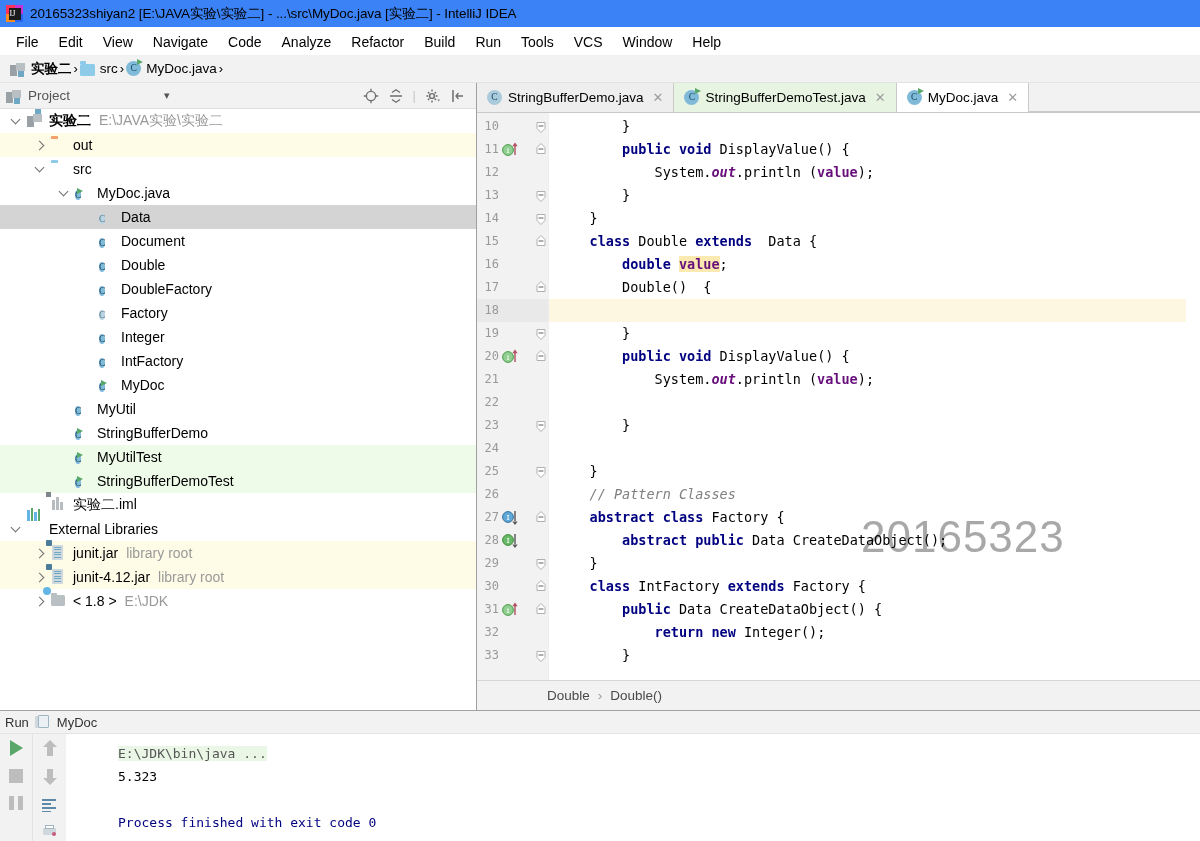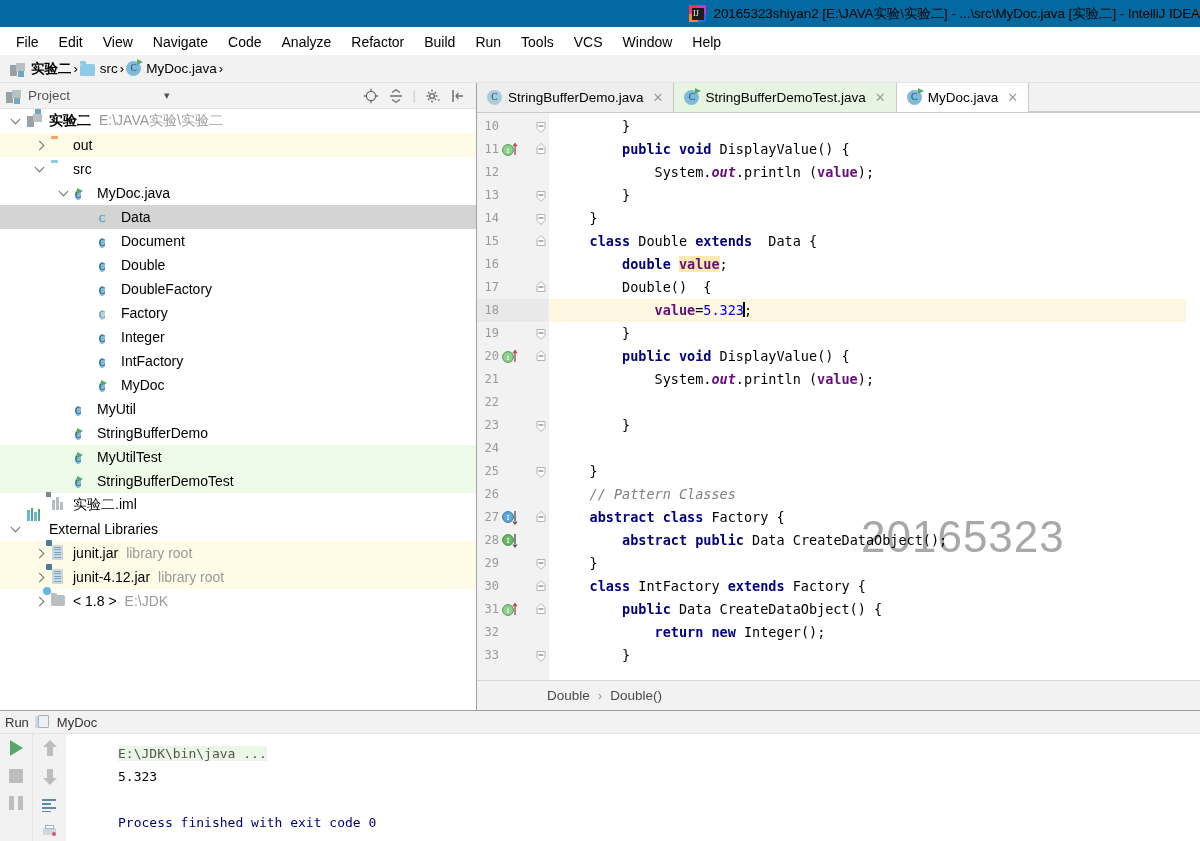--- a/index.html
+++ b/index.html
@@ -8,24 +8,23 @@
     font-family: "Liberation Sans", sans-serif;
     font-size: 13px;
     background: #ffffff;
     overflow: hidden;
     -webkit-font-smoothing: antialiased;
   }
   .app { width: 1200px; height: 841px; display: flex; flex-direction: column; background:#f2f2f2; }
 
   
   .titlebar {
-    height: 28px; background: #0369a1; display: flex; align-items: center;
-    gap: 7px; flex: 0 0 28px;
+    height: 28px; background: #3b82f6; display: flex; align-items: center;
+    padding-left: 6px; gap: 7px; flex: 0 0 28px;
     border-bottom: 1px solid #ffffff;
-    justify-content: flex-end;
   }
   .ij-logo { width: 17px; height: 17px; position: relative; flex:0 0 17px; }
   .ij-logo .q { position:absolute; width:8.5px; height:8.5px; }
   .ij-logo .q1 { left:0; top:0; background:#fe315d; }
   .ij-logo .q2 { right:0; top:0; background:#cb31d4; }
   .ij-logo .q3 { left:0; bottom:0; background:#fd8b23; }
   .ij-logo .q4 { right:0; bottom:0; background:#2a67f4; }
   .ij-logo .inner { position:absolute; left:2.5px; top:2.5px; width:12px; height:12px; background:#1b1b1b; }
   .ij-logo .ij { position:absolute; left:3.5px; top:3px; color:#fff; font-size:8px; font-family:"Liberation Serif",serif; line-height:11px;}
   .title-text { font-size: 13.5px; color: #000; white-space: nowrap; letter-spacing: -0.1px; }
@@ -562,21 +561,20 @@
           <div class="watermark">20165323</div>
         <div class="cl" style="top: 2px;"><span class="plain">        }</span></div>
             <div class="cl" style="top: 25px;"><span class="plain">        </span><span class="kw">public</span><span class="plain"> </span><span class="kw">void</span><span class="plain"> DisplayValue() {</span></div>
             <div class="cl" style="top: 48px;"><span class="plain">            System.</span><span class="stat">out</span><span class="plain">.println (</span><span class="fld">value</span><span class="plain">);</span></div>
             <div class="cl" style="top: 71px;"><span class="plain">        }</span></div>
             <div class="cl" style="top: 94px;"><span class="plain">    }</span></div>
             <div class="cl" style="top: 117px;"><span class="plain">    </span><span class="kw">class</span><span class="plain"> Double </span><span class="kw">extends</span><span class="plain">  Data {</span></div>
             <div class="cl" style="top: 140px;"><span class="plain">        </span><span class="kw">double</span><span class="plain"> </span><span class="hlid">value</span><span class="plain">;</span></div>
             <div class="cl" style="top: 163px;"><span class="plain">        Double()  {</span></div>
             <div class="hl-line" style="top: 186px;"></div>
-            <div class="cl" style="top: 186px;"><span class="plain">            </span><span class="fld">value</span><span class="plain">=</span><span class="num">5.323</span><span class="caret"></span><span class="plain">;</span></div>
             <div class="cl" style="top: 209px;"><span class="plain">        }</span></div>
             <div class="cl" style="top: 232px;"><span class="plain">        </span><span class="kw">public</span><span class="plain"> </span><span class="kw">void</span><span class="plain"> DisplayValue() {</span></div>
             <div class="cl" style="top: 255px;"><span class="plain">            System.</span><span class="stat">out</span><span class="plain">.println (</span><span class="fld">value</span><span class="plain">);</span></div>
             <div class="cl" style="top: 278px;"><span class="plain"></span></div>
             <div class="cl" style="top: 301px;"><span class="plain">        }</span></div>
             <div class="cl" style="top: 324px;"><span class="plain"></span></div>
             <div class="cl" style="top: 347px;"><span class="plain">    }</span></div>
             <div class="cl" style="top: 370px;"><span class="cmt">    // Pattern Classes</span></div>
             <div class="cl" style="top: 393px;"><span class="plain">    </span><span class="kw">abstract</span><span class="plain"> </span><span class="kw">class</span><span class="plain"> Factory {</span></div>
             <div class="cl" style="top: 416px;"><span class="plain">        </span><span class="kw">abstract</span><span class="plain"> </span><span class="kw">public</span><span class="plain"> Data CreateDataObject();</span></div>

